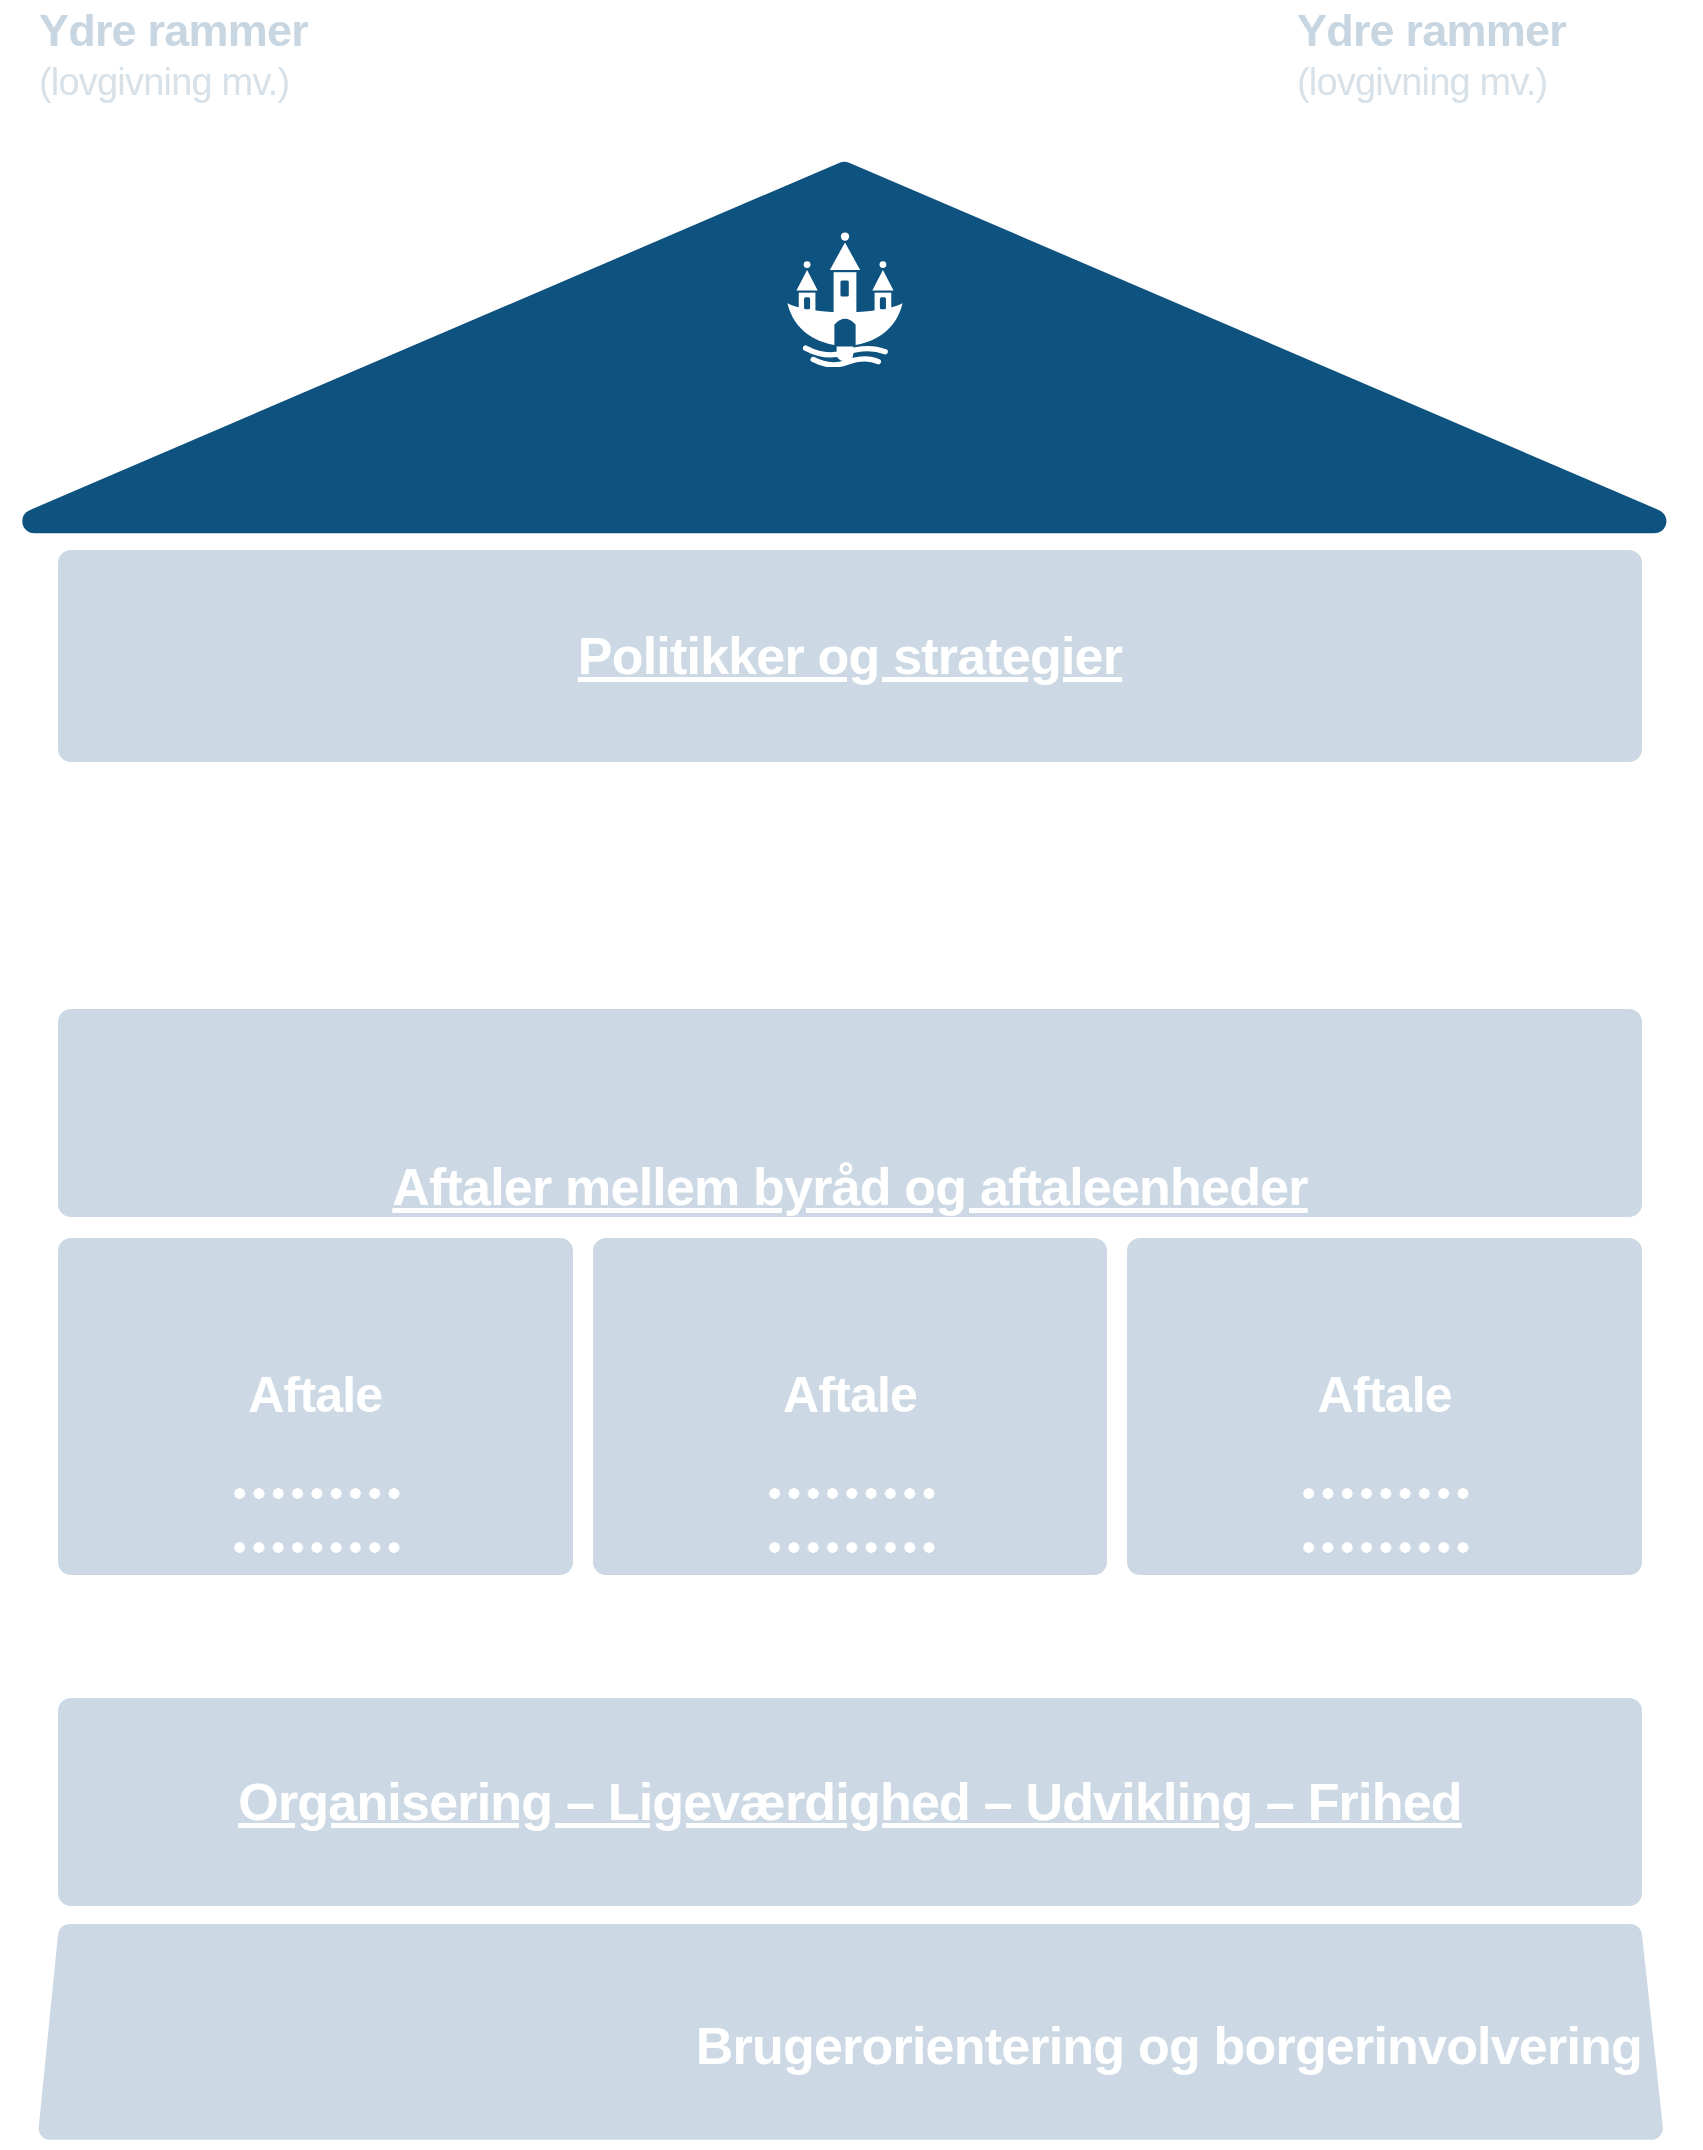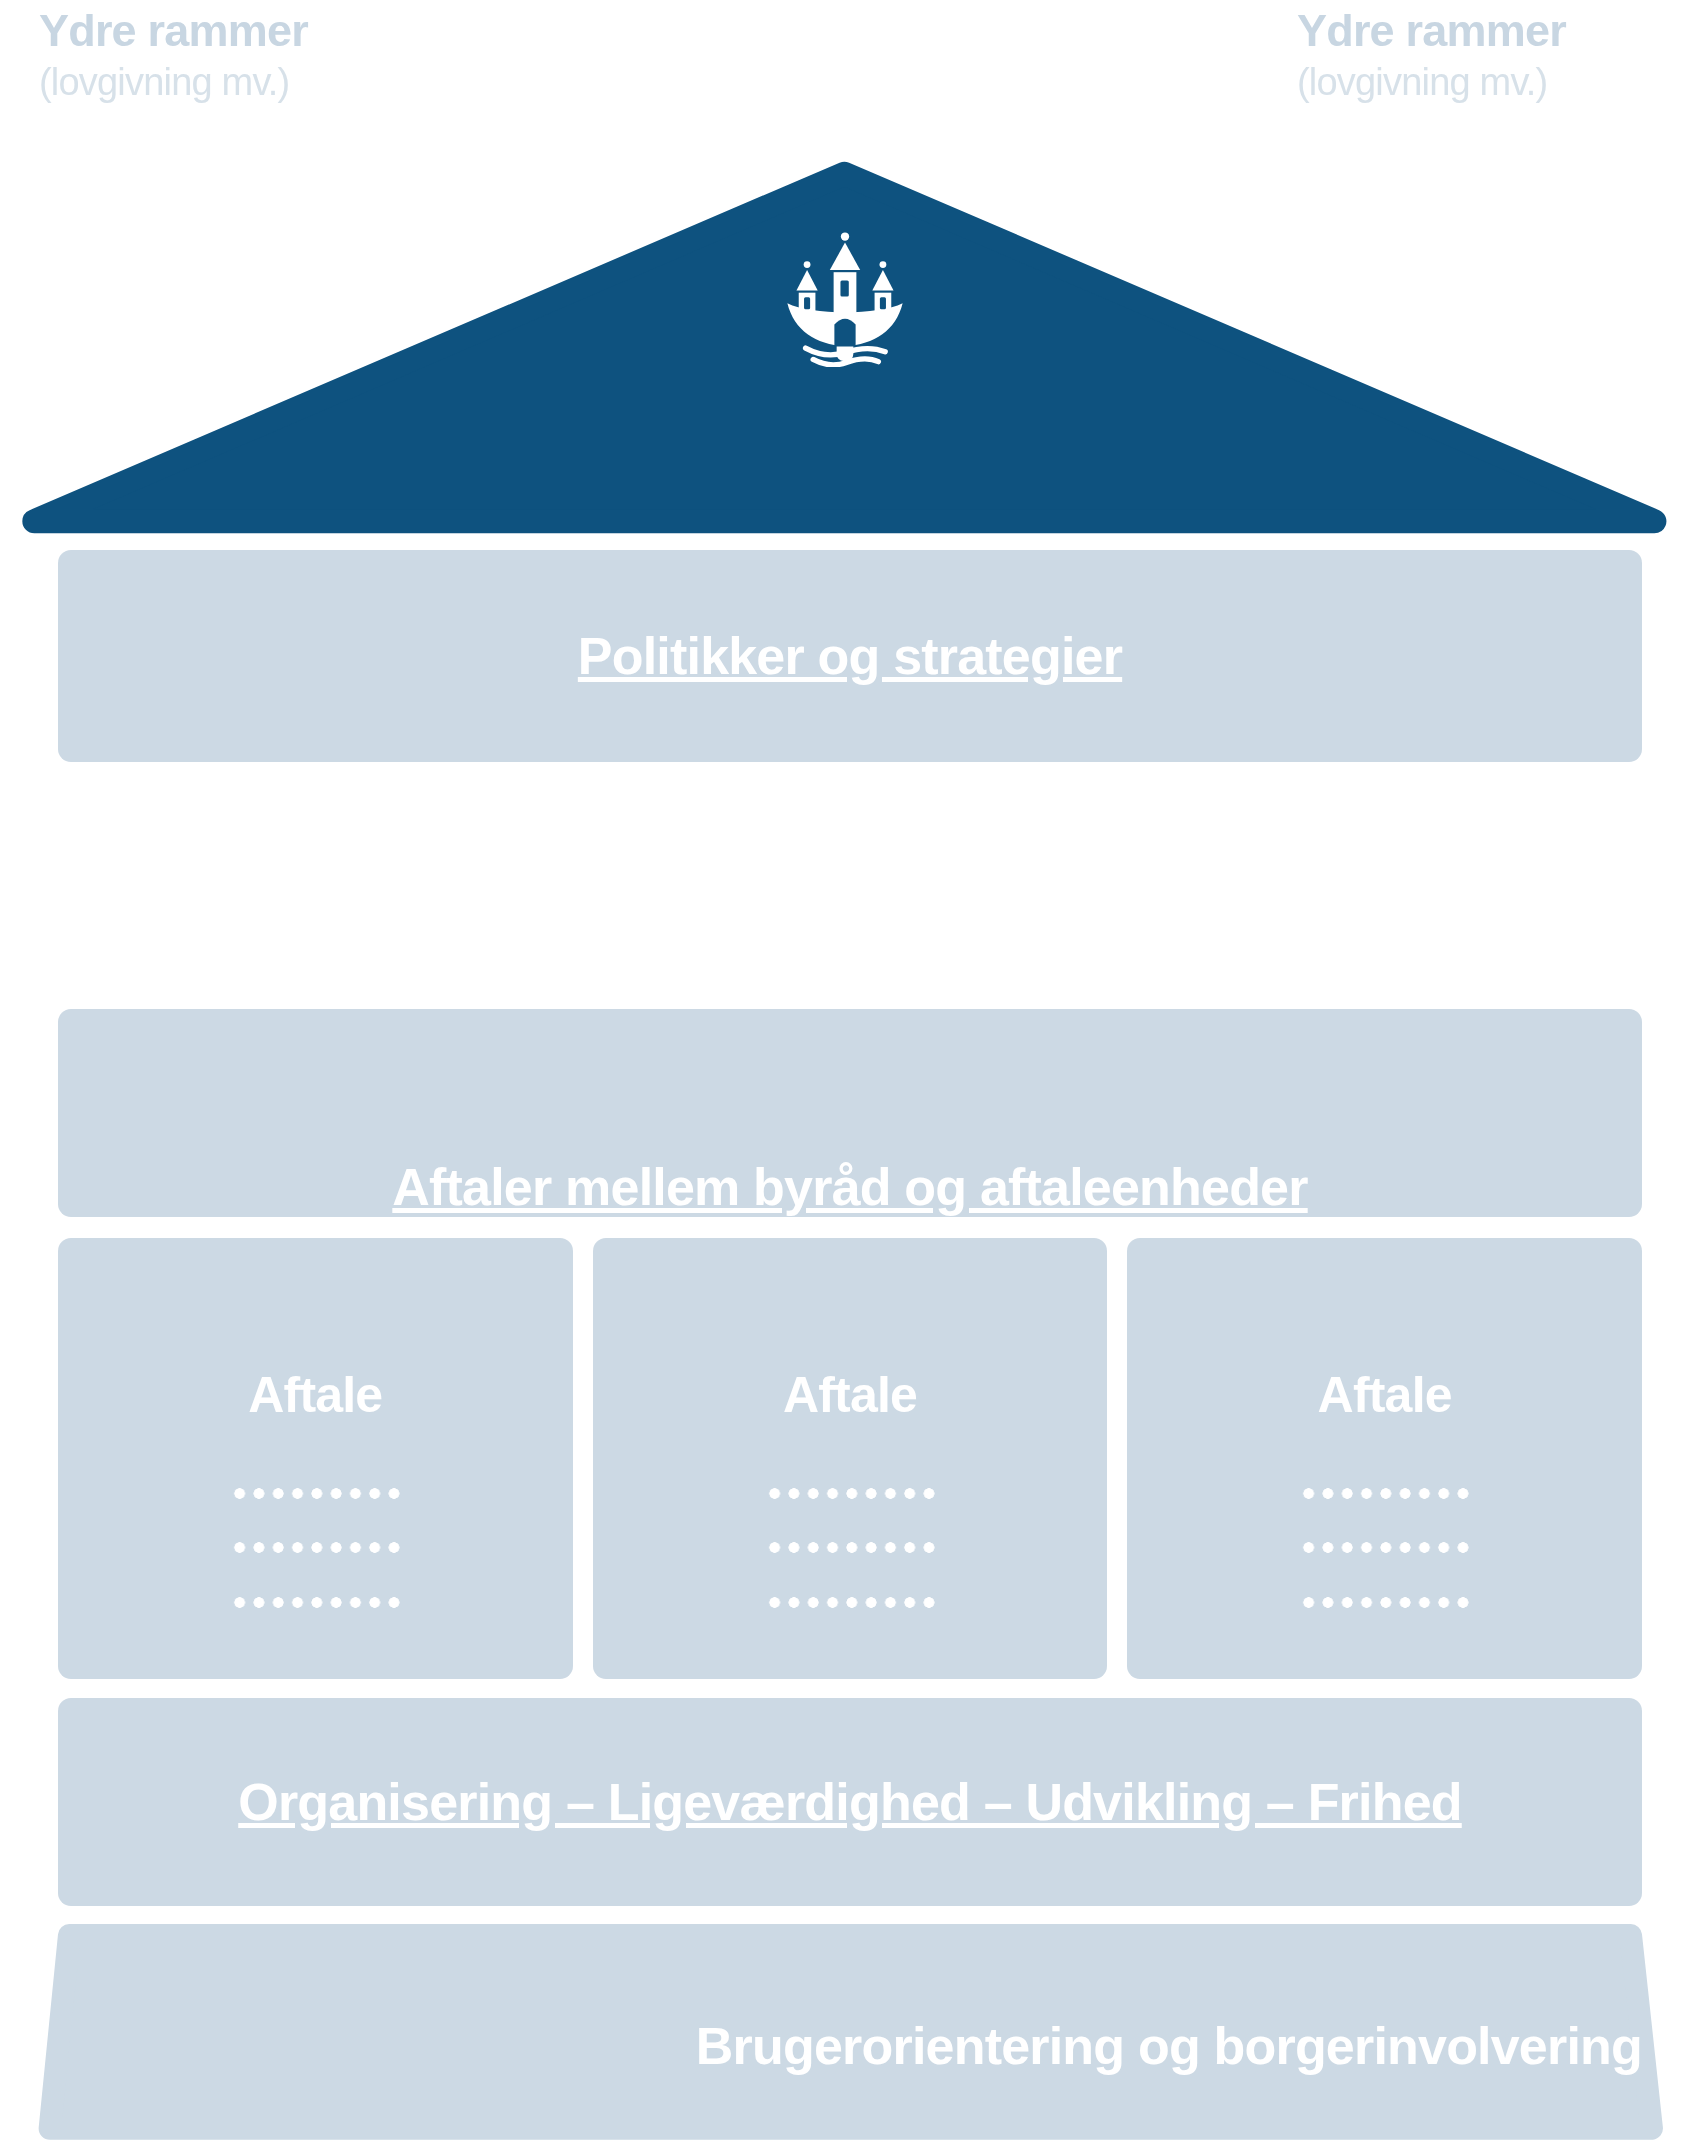--- a/index.html
+++ b/index.html
@@ -32,21 +32,21 @@
     color:var(--text);text-align:center;text-decoration:underline;
   }
   .row-title{font-size:52px;font-weight:700;letter-spacing:-0.8px;color:var(--text);}
   .row-subtitle{font-size:45px;font-weight:400;letter-spacing:-0.8px;color:var(--text);opacity:.95;margin-top:24px;}
   .row-politikker{top:550px;height:212px;}
   .row-kompetenceplan{top:782px;height:208px;}
   .row-aftaler{top:1009px;height:208px;justify-content:flex-end;}
   .row-vaerdier{top:1698px;height:208px;}
   
   .aftale-row{
-    position:absolute;left:58px;top:1238px;width:1584px;height:441px;
+    position:absolute;left:58px;top:1238px;width:1584px;height:337px;
     display:flex;gap:20px;
   }
   .aftale-box{
     flex:1;background:var(--box);border-radius:13px;
     display:flex;flex-direction:column;align-items:center;
   }
   .aftale-title{margin-top:127px;font-size:50px;font-weight:700;line-height:60px;color:var(--text);letter-spacing:-0.8px;}
   .dot-grid{margin-top:63px;display:flex;flex-direction:column;gap:43px;}
   .dot-row{
     width:171px;height:11.3px;

